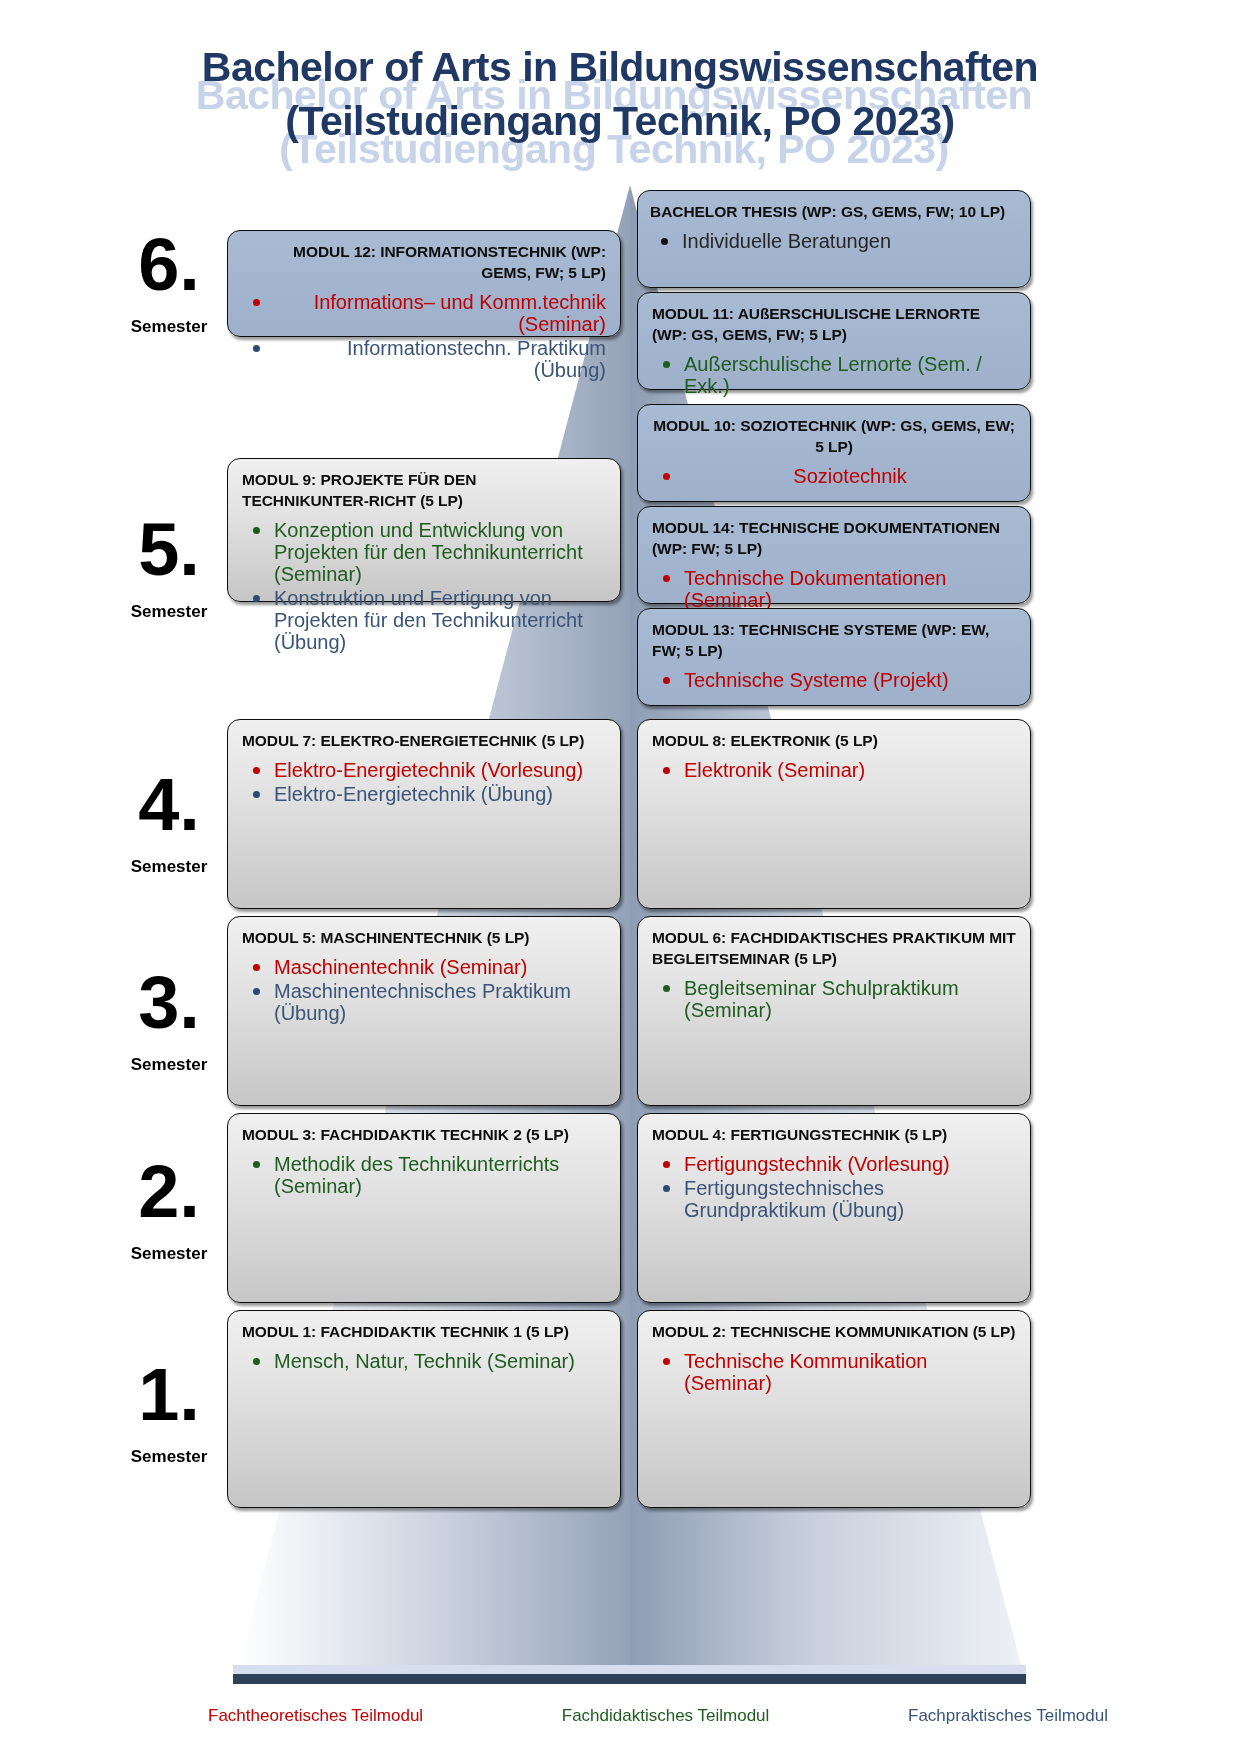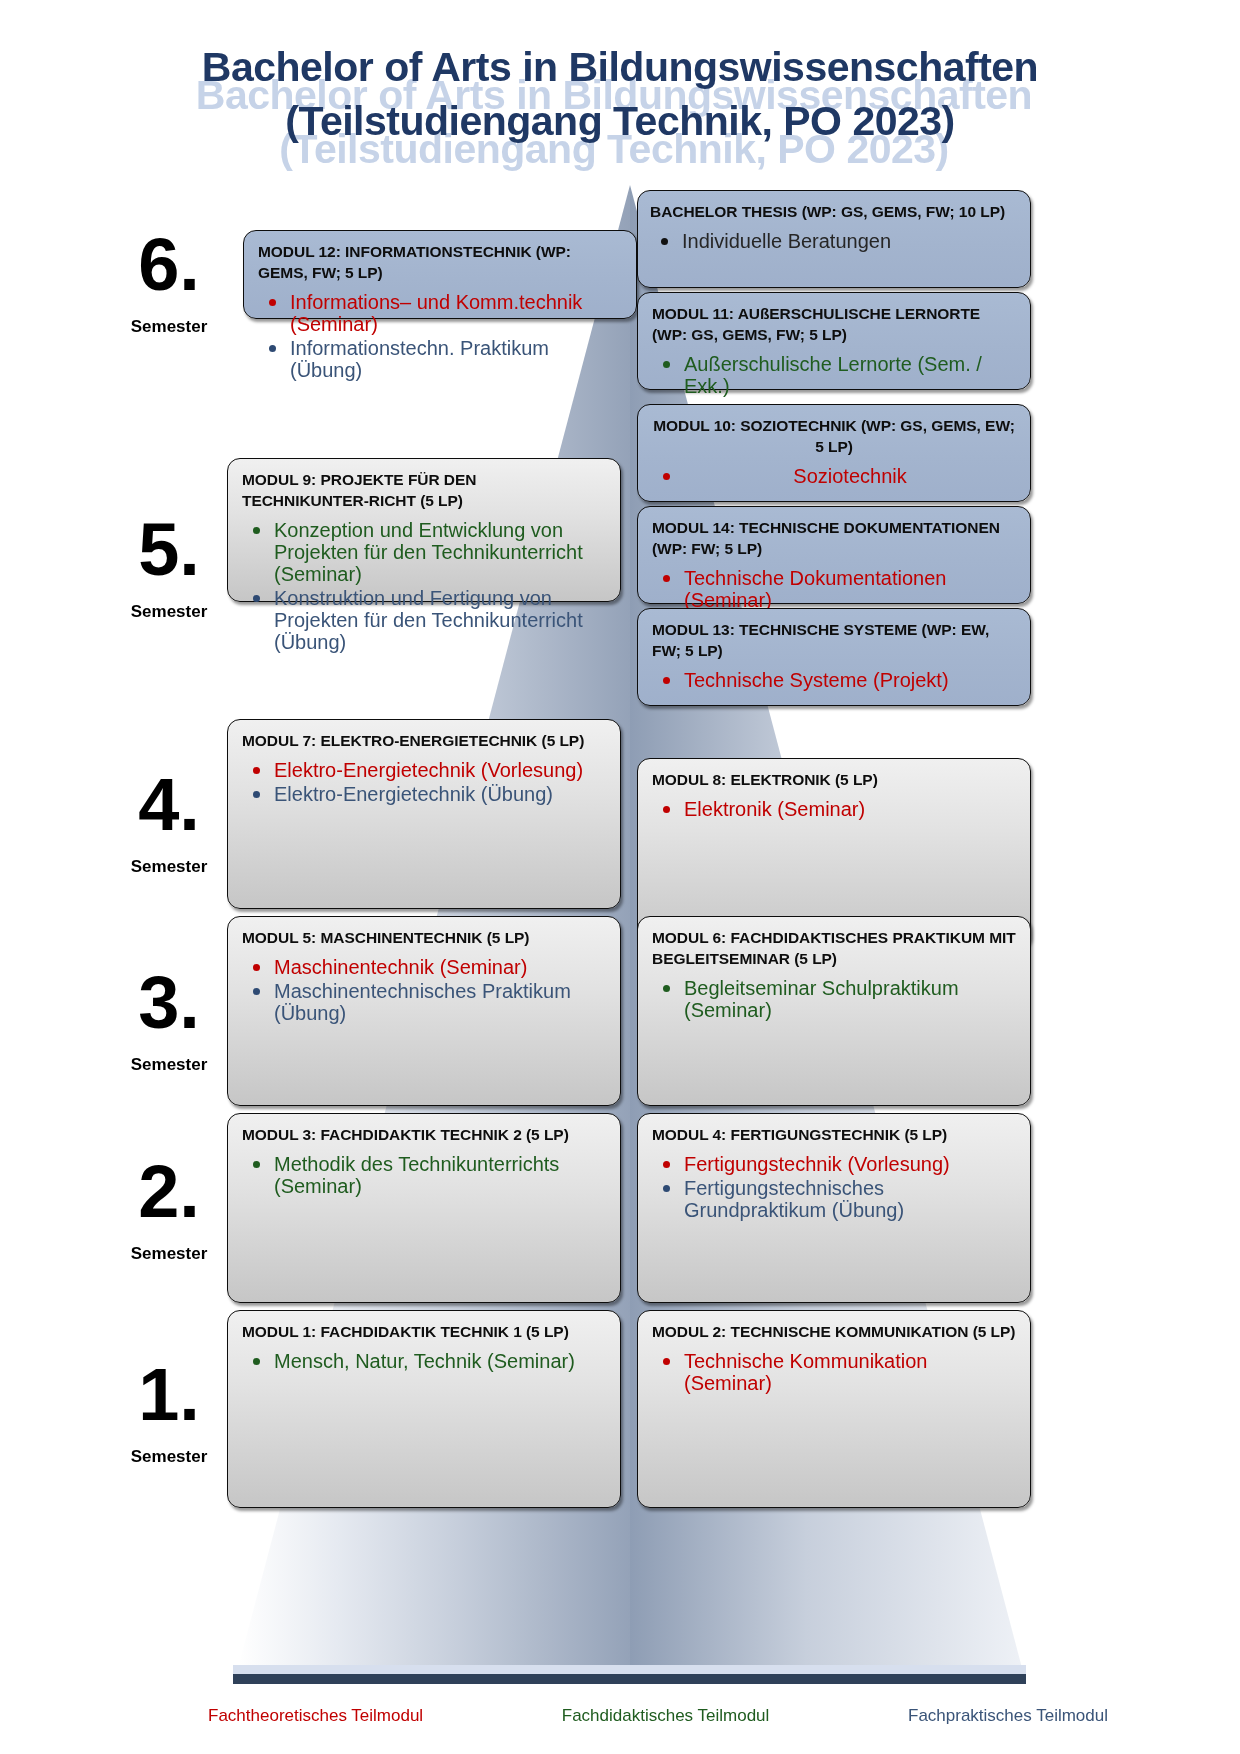--- a/index.html
+++ b/index.html
@@ -193,21 +193,21 @@
 </div>
 <div class="sem-label" style="top:1152px;">
   <div class="sem-num">2.</div>
   <div class="sem-word">Semester</div>
 </div>
 <div class="sem-label" style="top:1355px;">
   <div class="sem-num">1.</div>
   <div class="sem-word">Semester</div>
 </div>
 
-<div class="box blue" style="left:243px; top:230px; width:394px; height:89px;">
+<div class="box blue" style="left:227px; top:230px; width:394px; height:107px;text-align:right;">
   <div class="box-title">MODUL 12: INFORMATIONSTECHNIK (WP: GEMS, FW; 5 LP)</div>
   <ul class="items">
     <li class="theo"><span class="dot"></span><span>Informations– und Komm.technik (Seminar)</span></li>
     <li class="prakt"><span class="dot"></span><span>Informationstechn. Praktikum (Übung)</span></li>
   </ul>
 </div>
 
 <div class="box blue" style="left:637px; top:190px; width:394px; height:98px;padding-left:12px;">
   <div class="box-title">BACHELOR THESIS (WP: GS, GEMS, FW; 10 LP)</div>
   <ul class="items">
@@ -252,21 +252,21 @@
 </div>
 
 <div class="box gray" style="left:227px; top:719px; width:394px; height:190px;">
   <div class="box-title">MODUL 7: ELEKTRO-ENERGIETECHNIK (5 LP)</div>
   <ul class="items">
     <li class="theo"><span class="dot"></span><span>Elektro-Energietechnik (Vorlesung)</span></li>
     <li class="prakt"><span class="dot"></span><span>Elektro-Energietechnik (Übung)</span></li>
   </ul>
 </div>
 
-<div class="box gray" style="left:637px; top:719px; width:394px; height:190px;margin-top:39px;">
+<div class="box gray" style="left:637px; top:719px; width:394px; height:190px;">
   <div class="box-title">MODUL 8: ELEKTRONIK (5 LP)</div>
   <ul class="items">
     <li class="theo"><span class="dot"></span><span>Elektronik (Seminar)</span></li>
   </ul>
 </div>
 
 <div class="box gray" style="left:227px; top:916px; width:394px; height:190px;">
   <div class="box-title">MODUL 5: MASCHINENTECHNIK (5 LP)</div>
   <ul class="items">
     <li class="theo"><span class="dot"></span><span>Maschinentechnik (Seminar)</span></li>

